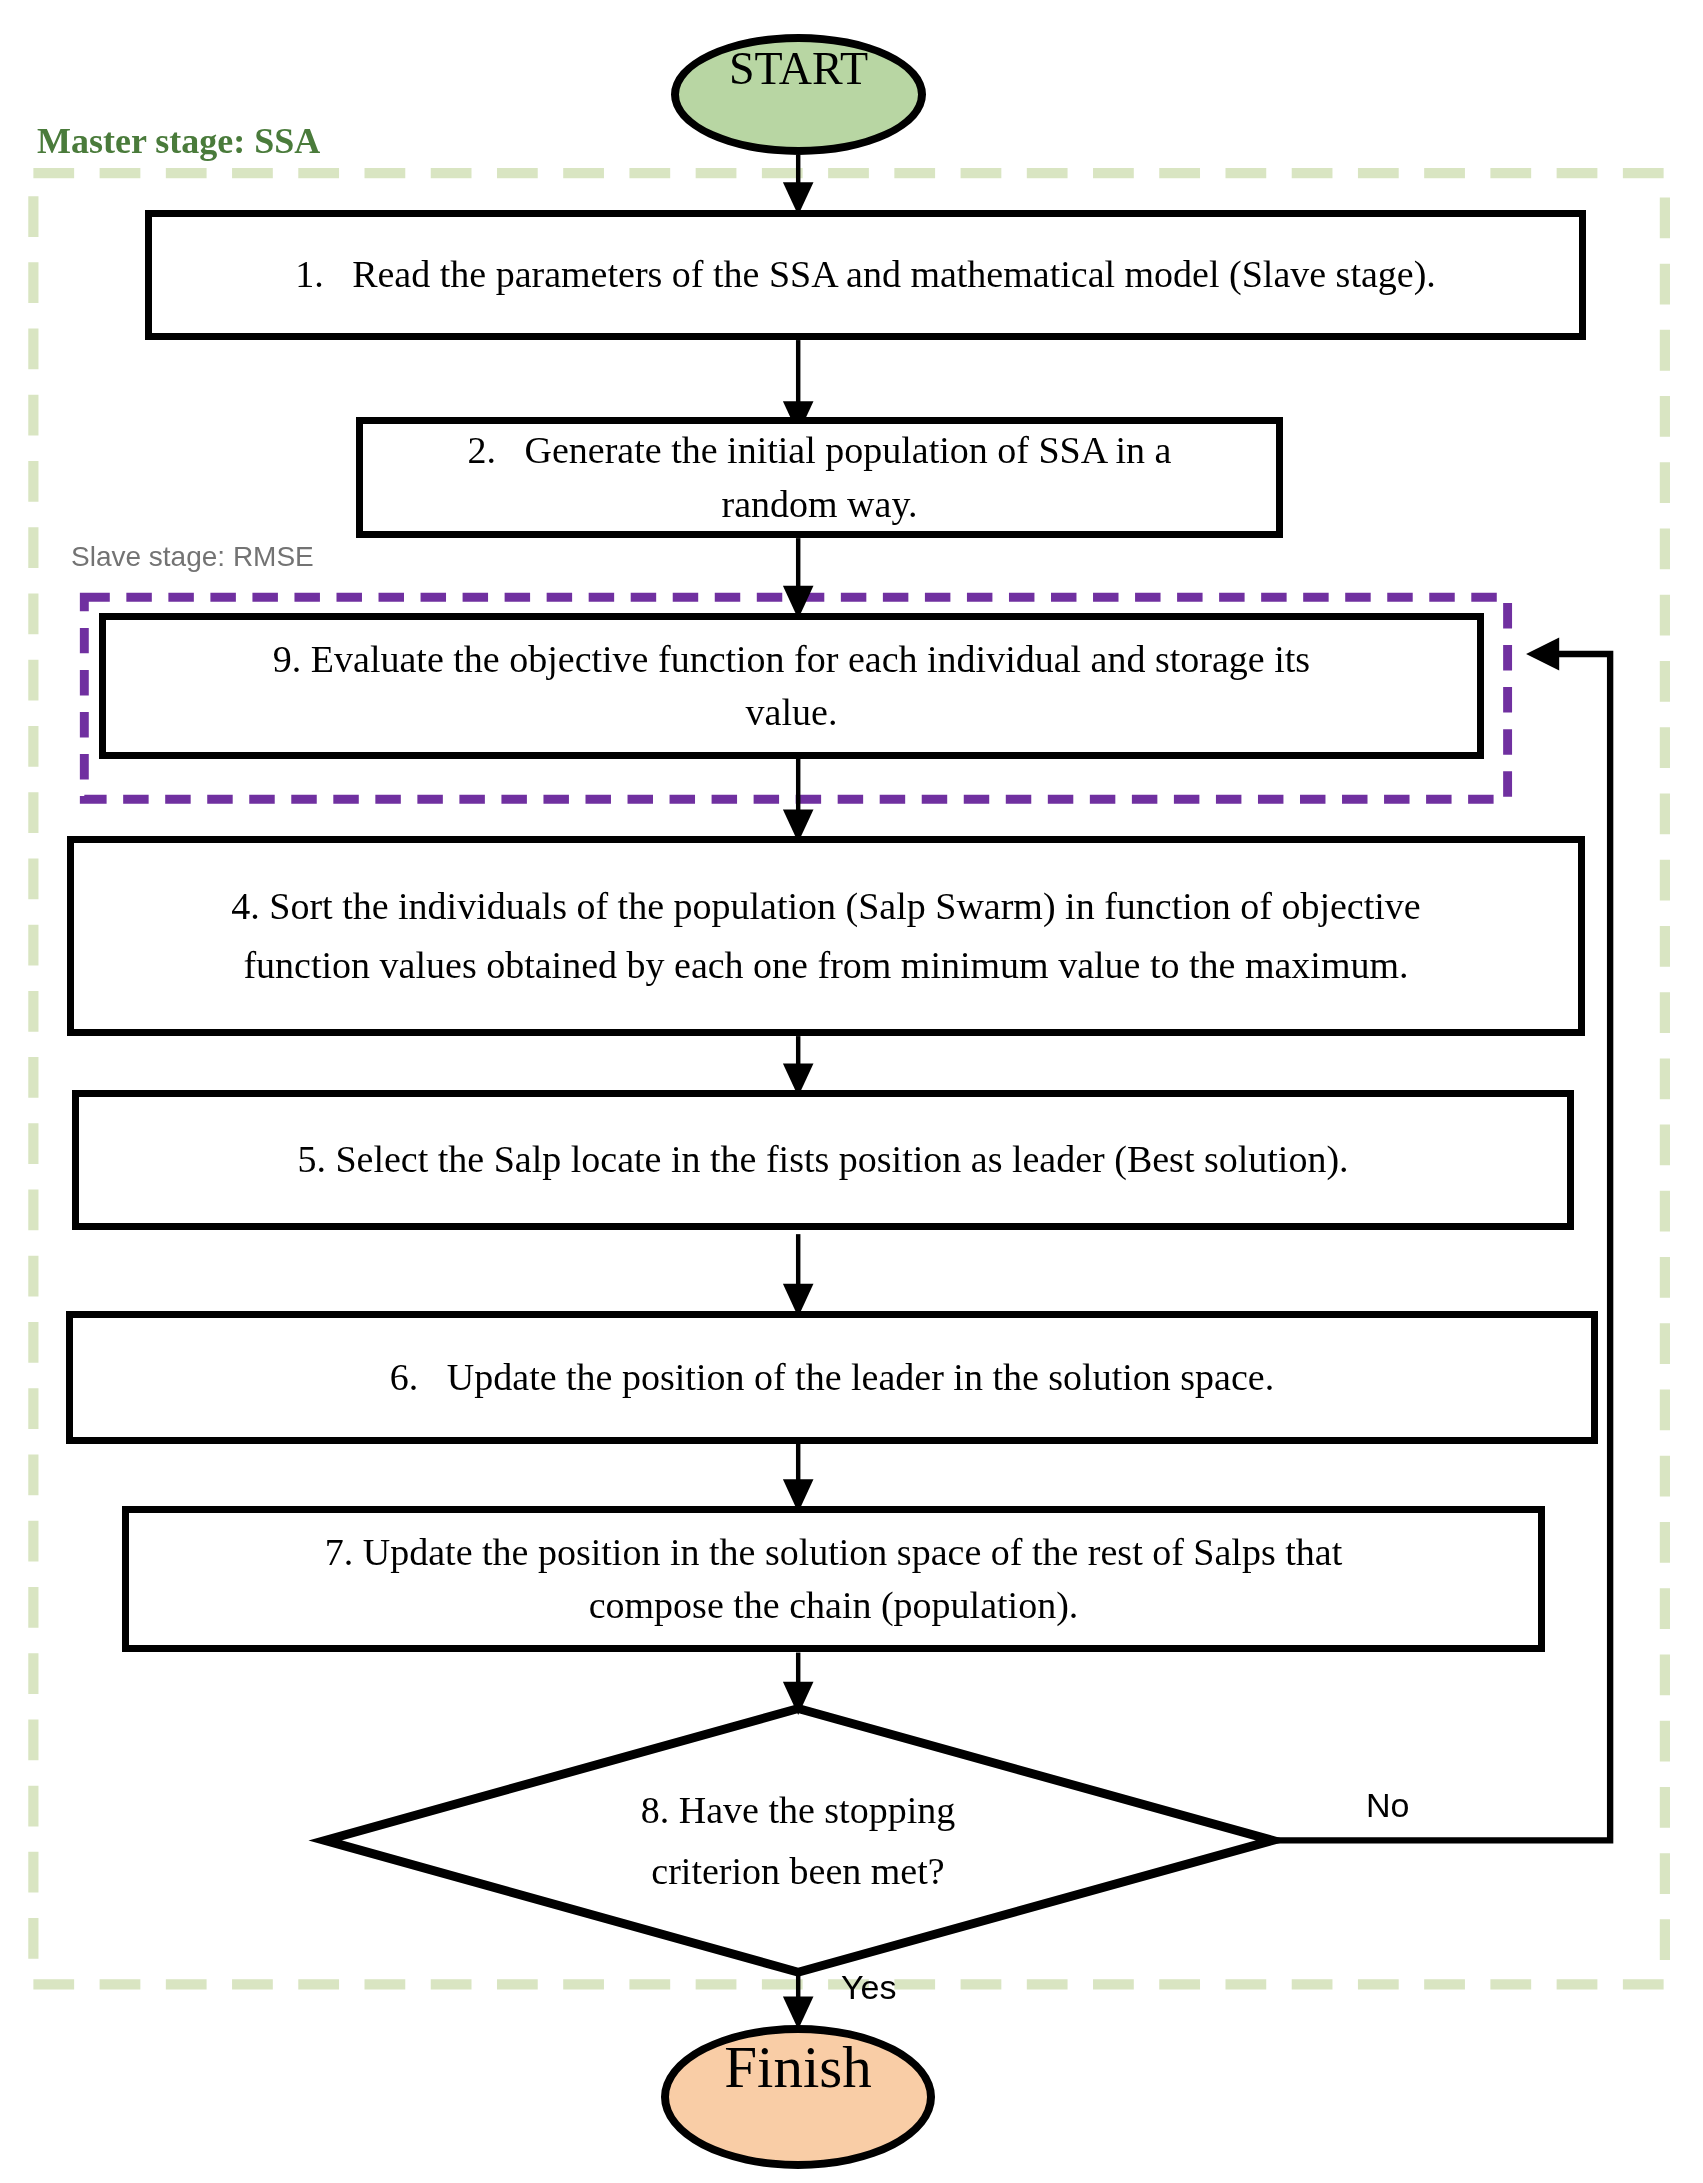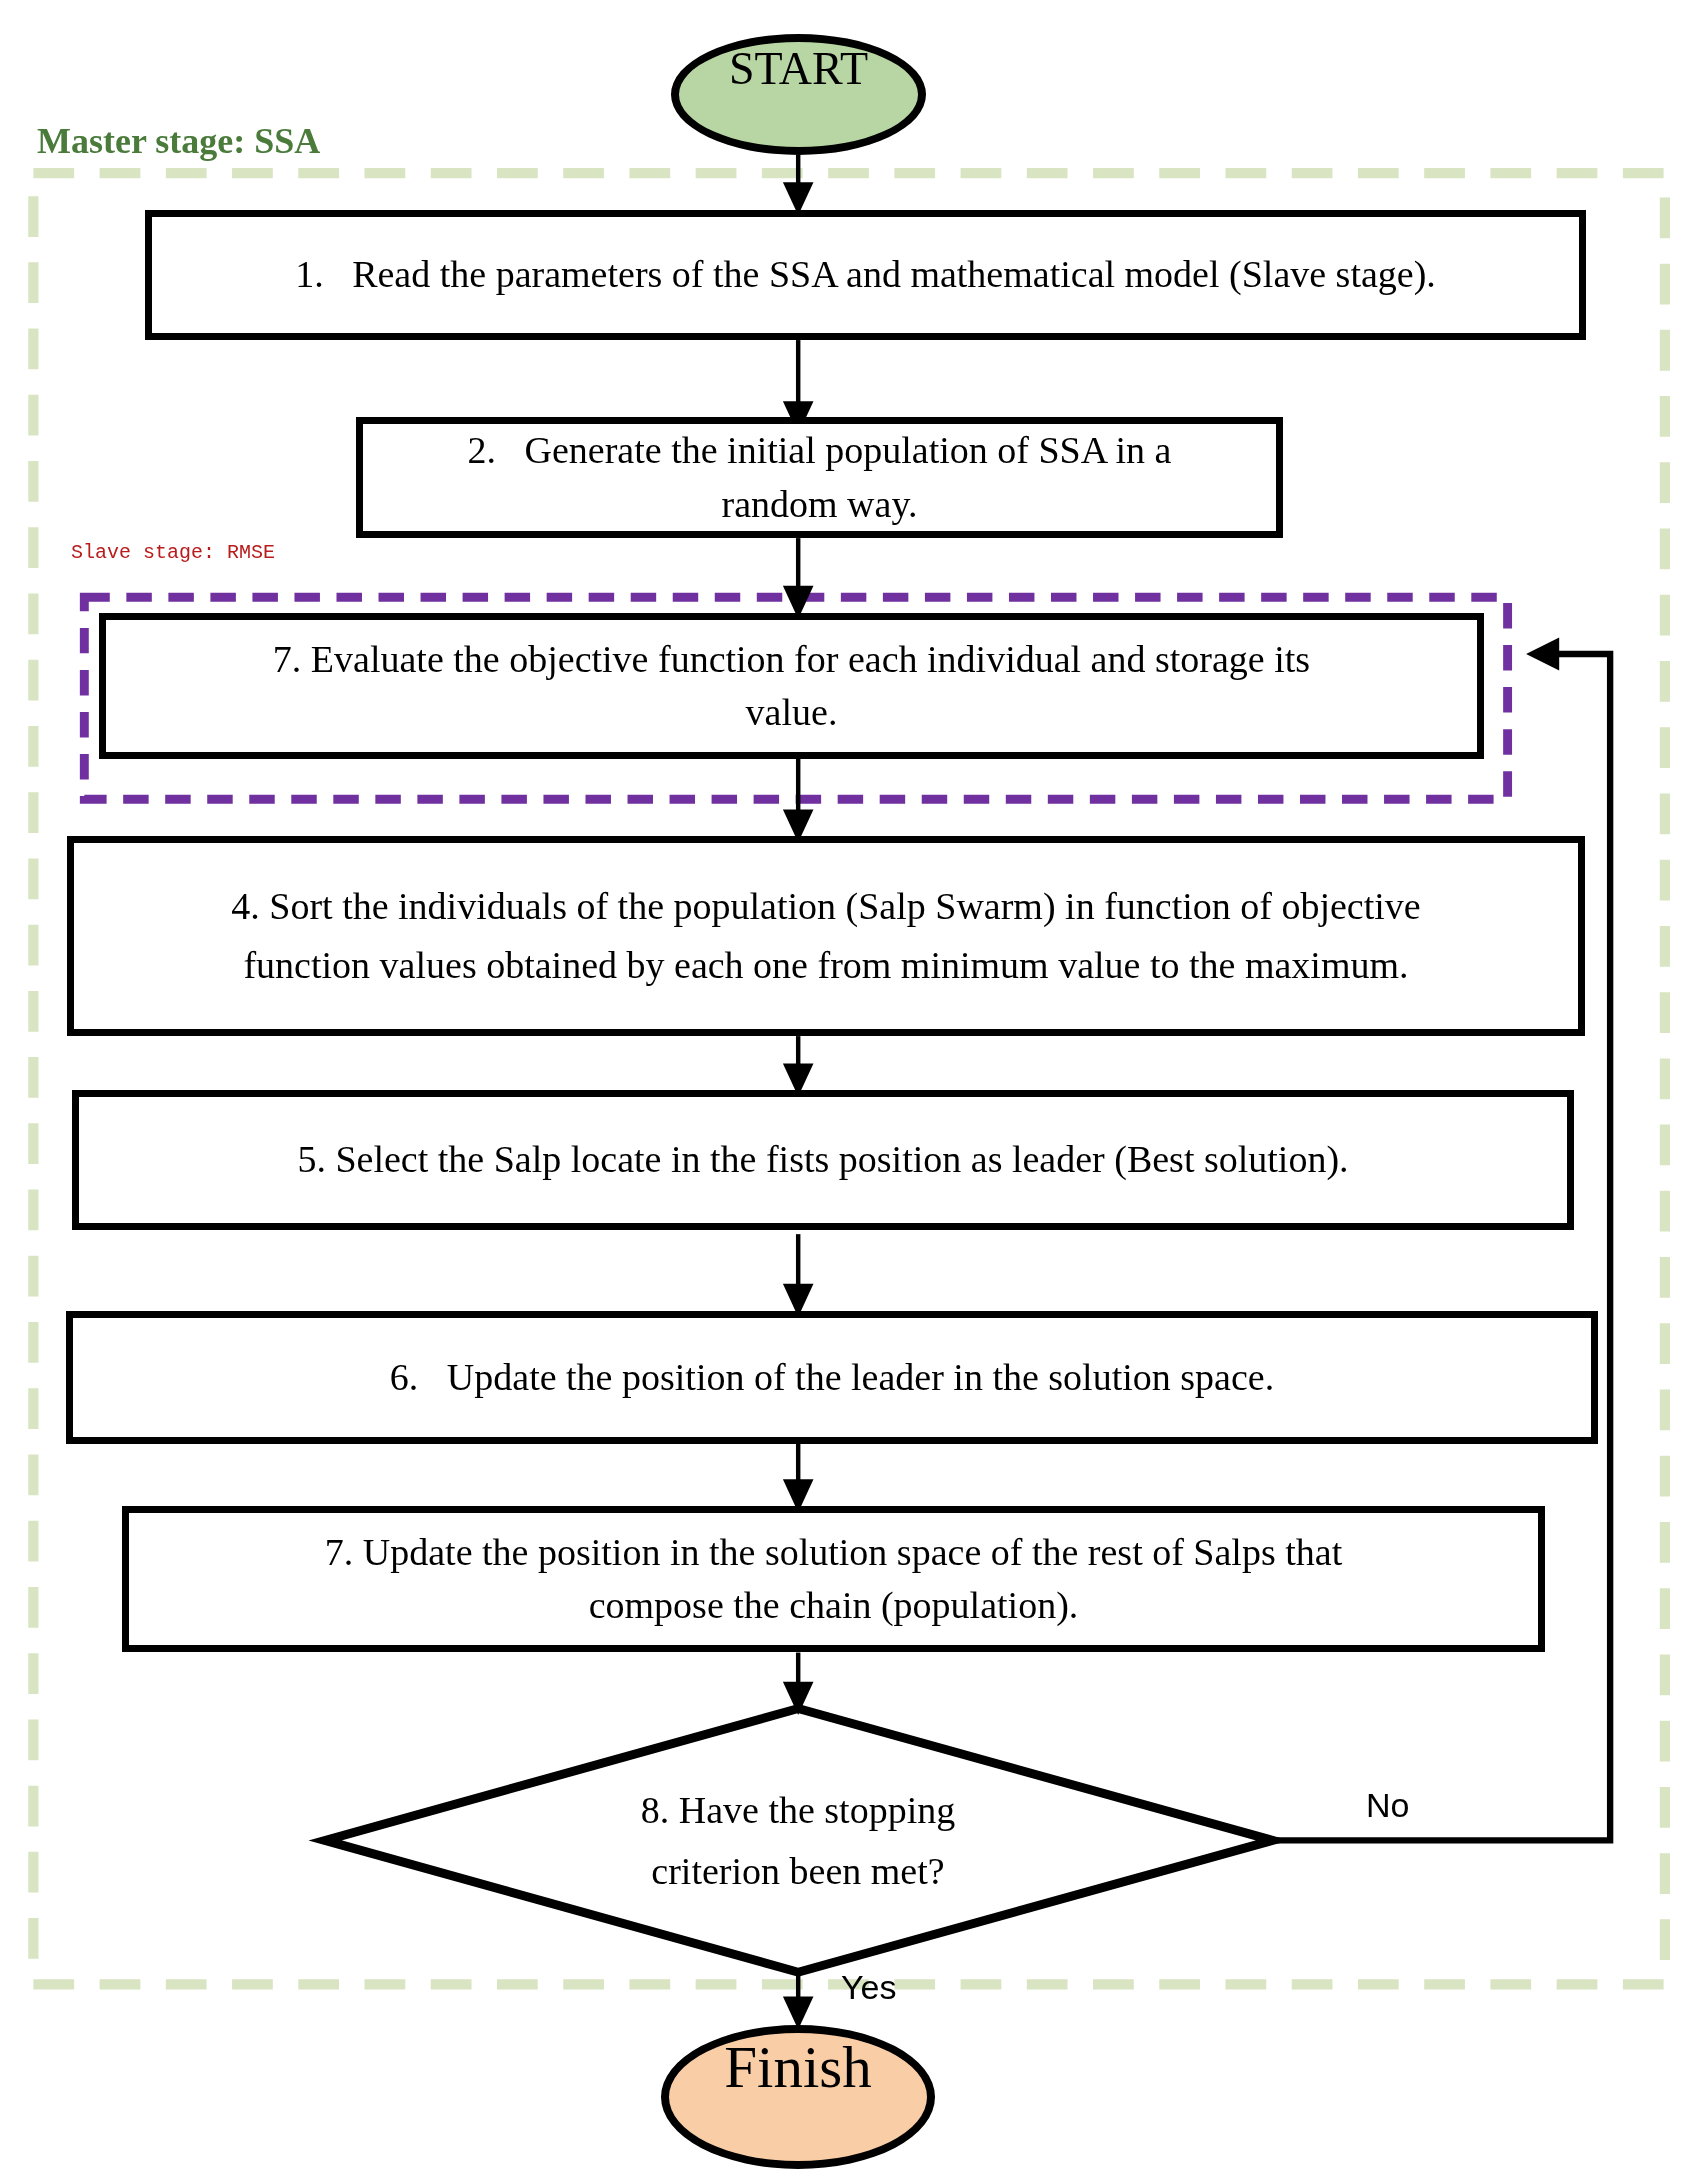--- a/index.html
+++ b/index.html
@@ -75,23 +75,23 @@
     position: absolute; z-index: 2;
     left: 37px; top: 120px;
     font-family: "Liberation Serif", serif;
     font-weight: bold;
     font-size: 36px;
     color: #4a7b3b;
   }
   .slave-stage-label {
     position: absolute; z-index: 2;
     left: 71px; top: 541px;
-    font-family: Liberation Mono, monospace;
-    font-size: 20px;
-    color: #b91c1c;
+    font-family: Liberation Sans, sans-serif;
+    font-size: 28px;
+    color: #737373;
   }
   .edge-label {
     position: absolute; z-index: 2;
     font-family: "Liberation Sans", sans-serif;
     font-size: 34px;
     color: #000000;
     text-align: left;
   }
   .no-label  { left: 1366px; top: 1786px; width: 127px; }
   .yes-label { left: 841px; top: 1968px; width: 115px; text-align: left; }
@@ -158,21 +158,21 @@
   <div class="ellipse start-node">
     <span>START</span>
   </div>
   <div class="ellipse finish-node">
     <span>Finish</span>
   </div>
 
   <div class="box box1">1.&nbsp;&nbsp;&nbsp;Read the parameters of the SSA and mathematical model (Slave stage).</div>
   <div class="box box2">2.&nbsp;&nbsp;&nbsp;Generate the initial population of SSA in a
 random way.</div>
-  <div class="box box3">7. Evaluate the objective function for each individual and storage its
+  <div class="box box3">9. Evaluate the objective function for each individual and storage its
 value.</div>
   <div class="box box4">4. Sort the individuals of the population (Salp Swarm) in function of objective
 function values obtained by each one from minimum value to the maximum.</div>
   <div class="box box5">5. Select the Salp locate in the fists position as leader (Best solution).</div>
   <div class="box box6">6.&nbsp;&nbsp;&nbsp;Update the position of the leader in the solution space.</div>
   <div class="box box7">7. Update the position in the solution space of the rest of Salps that
 compose the chain (population).</div>
 
   <div class="decision-label">8. Have the stopping
 criterion been met?</div>

